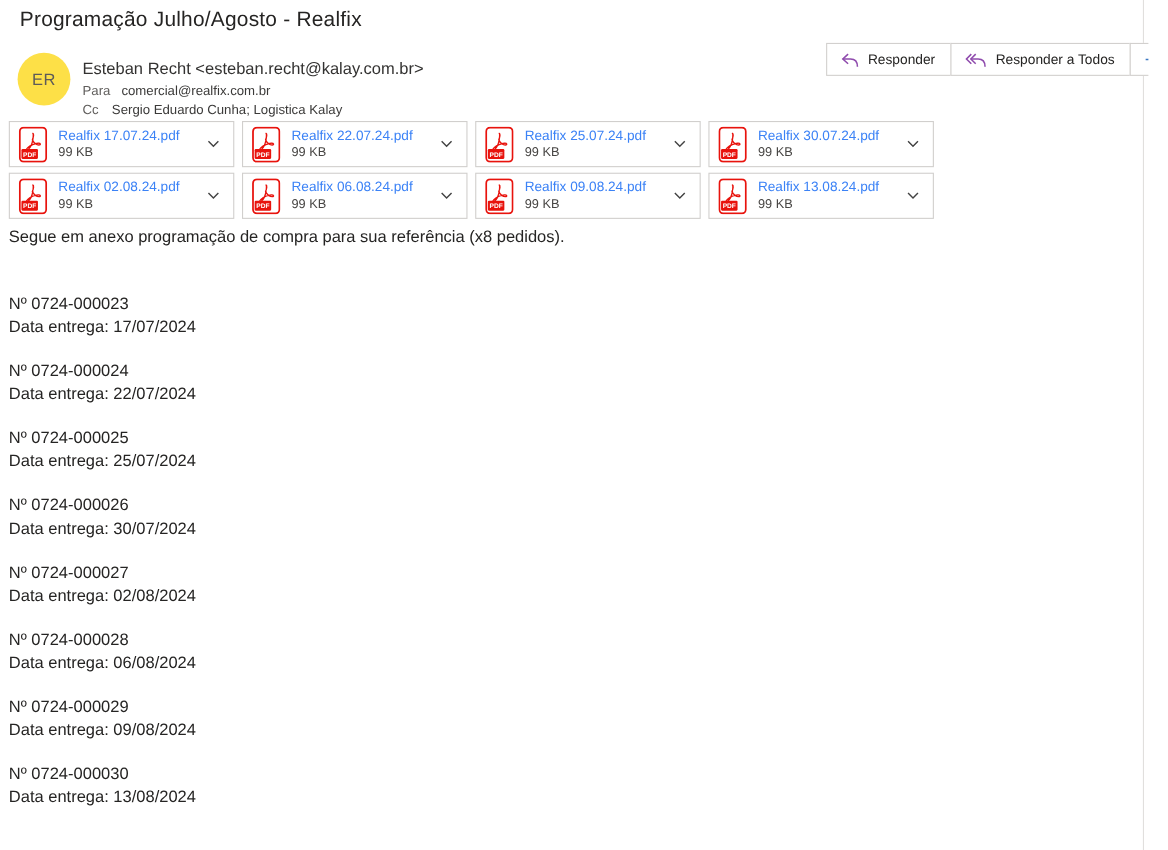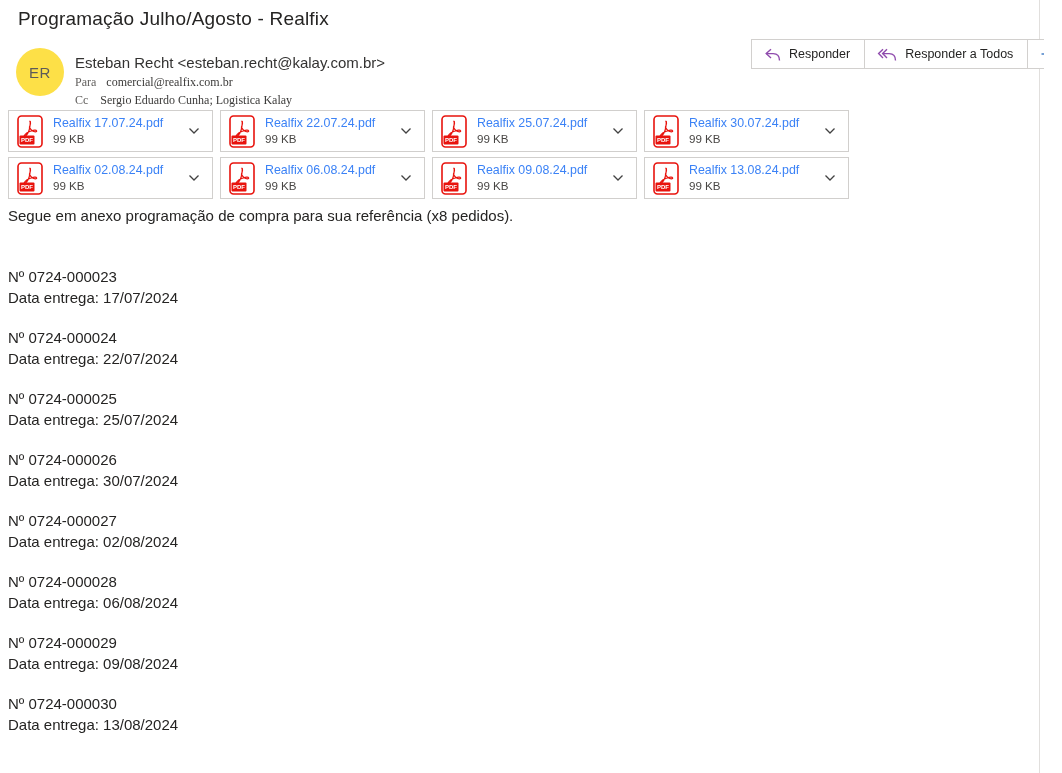--- a/index.html
+++ b/index.html
@@ -20,21 +20,21 @@
   }
   
   .avatar {
     position:absolute; top:48px; left:16px; width:48px; height:48px;
     border-radius:50%; background:#fde047; color:#5d5b59;
     display:flex; align-items:center; justify-content:center;
     font-size:15px; letter-spacing:.5px;
   }
   .sender-block { position:absolute; top:53px; left:75px; }
   .sender-name { font-size:15px; color:#333231; line-height:19px; }
-  .recip-line { font-size:12px; color:#3b3a39; line-height:16px; margin-top:2px; display:flex;font-family:Liberation Serif, serif; }
+  .recip-line { font-size:12px; color:#3b3a39; line-height:16px; margin-top:2px; display:flex; }
   .recip-label { color:#605e5c; margin-right:10px; }
   .recip-line.cc .recip-label { margin-right:12px; }
   
   .actions {
     position:absolute; top:39px; left:751px; display:flex; z-index:2;
   }
   .action-btn {
     height:30px; background:#fff; border:1px solid #d2d0ce;
     display:flex; align-items:center; padding:0 14px 0 12px;
     font-size:12.5px; color:#252423; white-space:nowrap; cursor:pointer;

